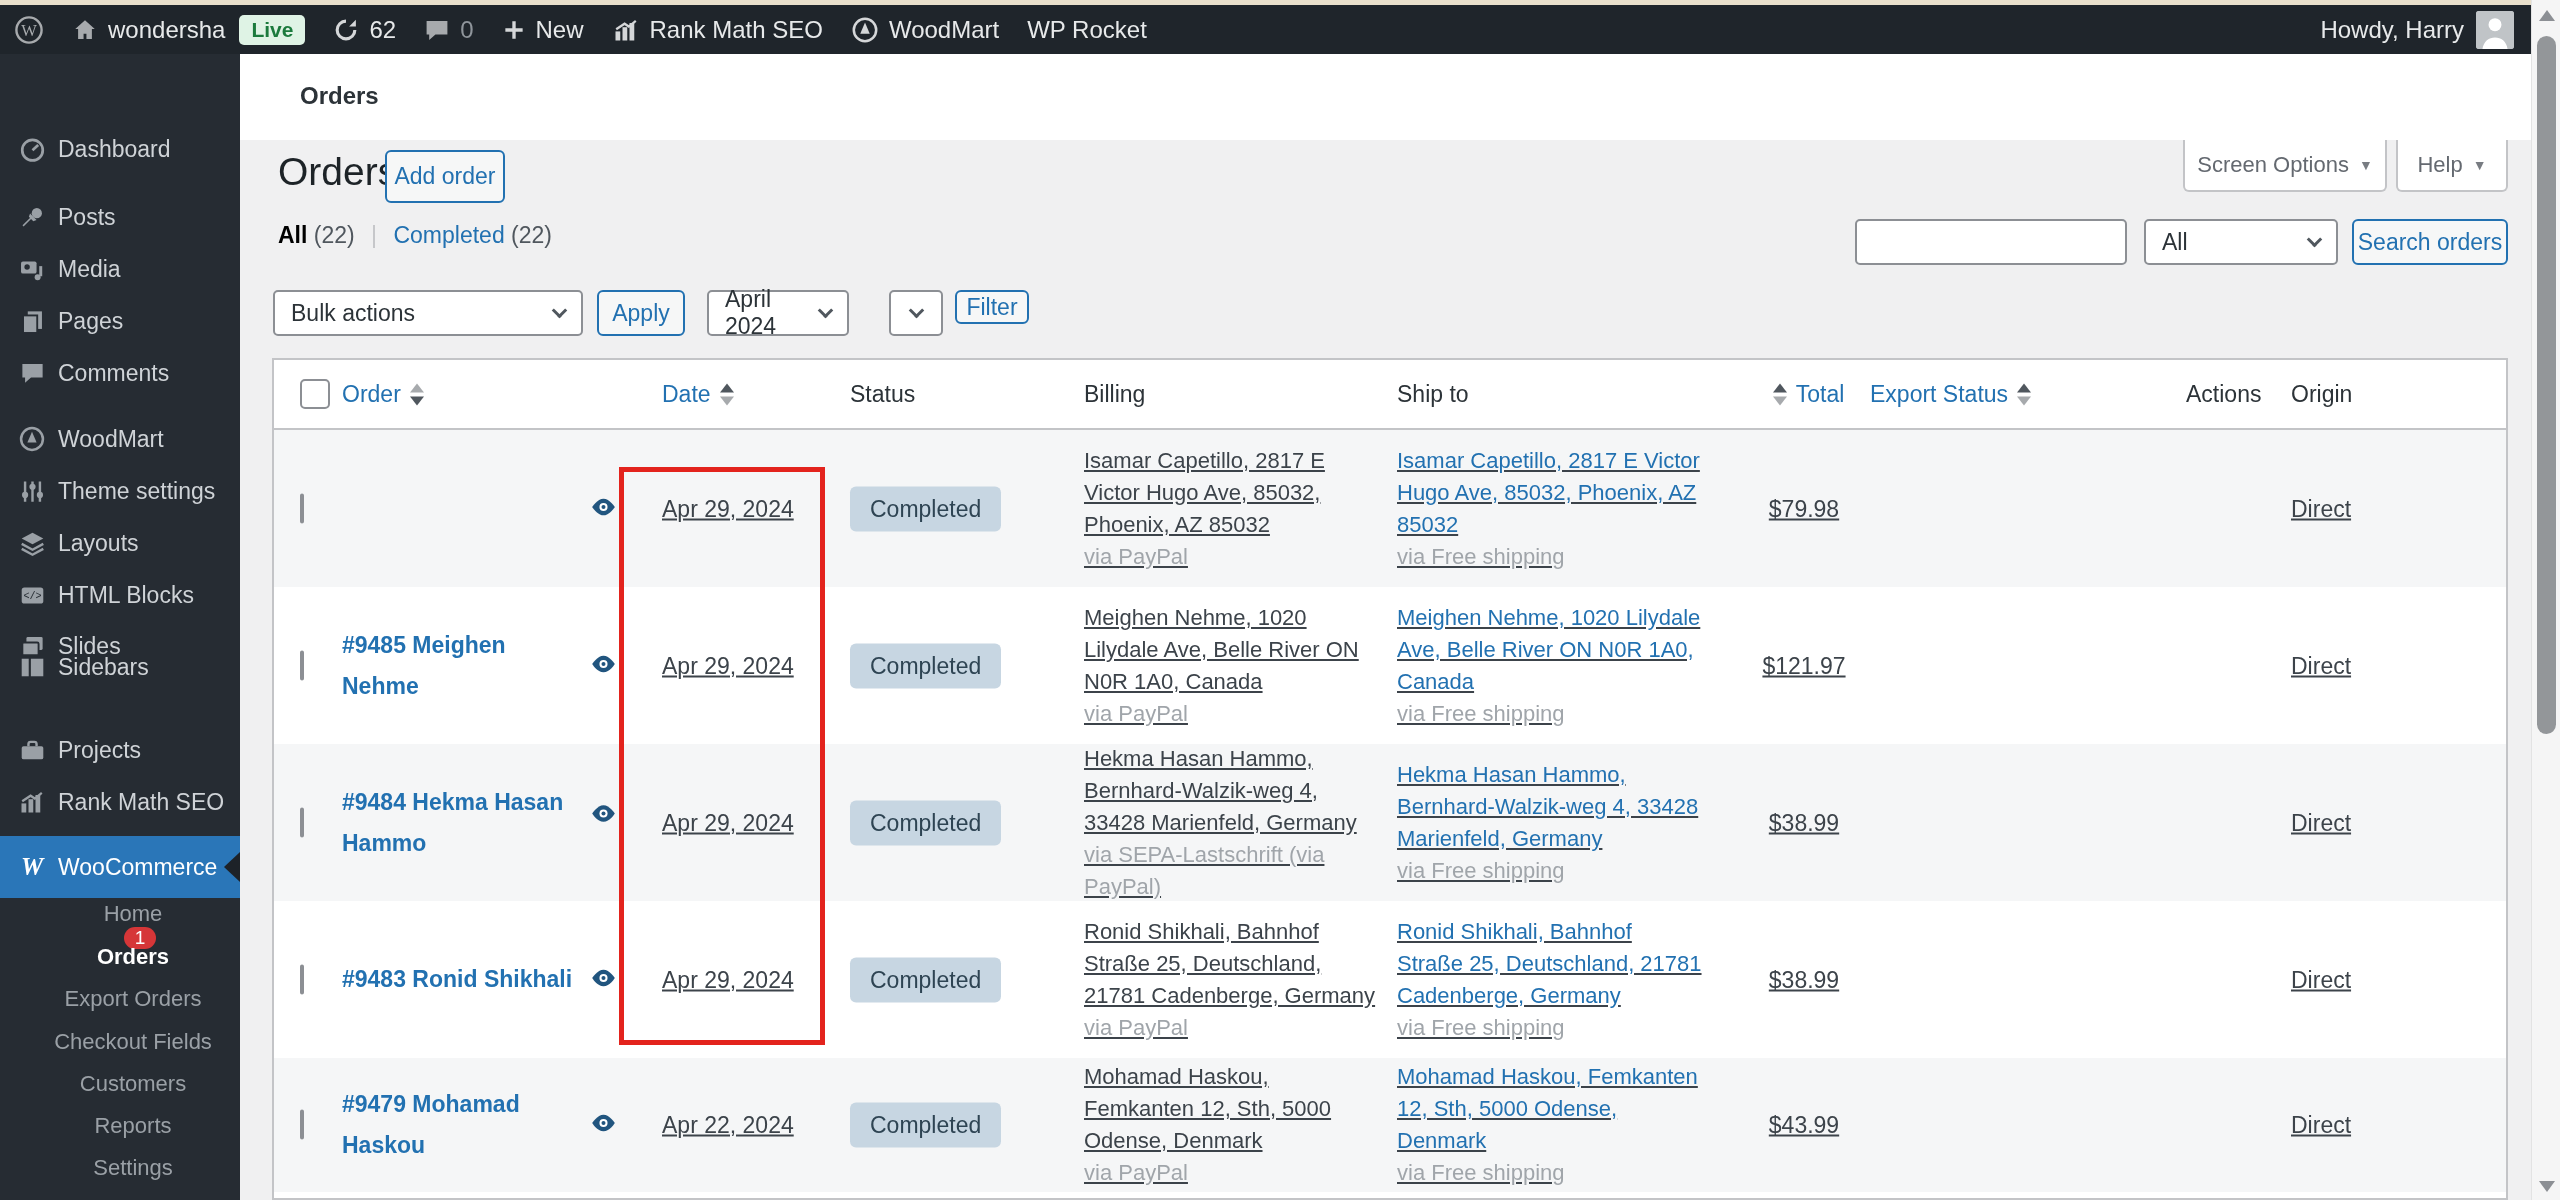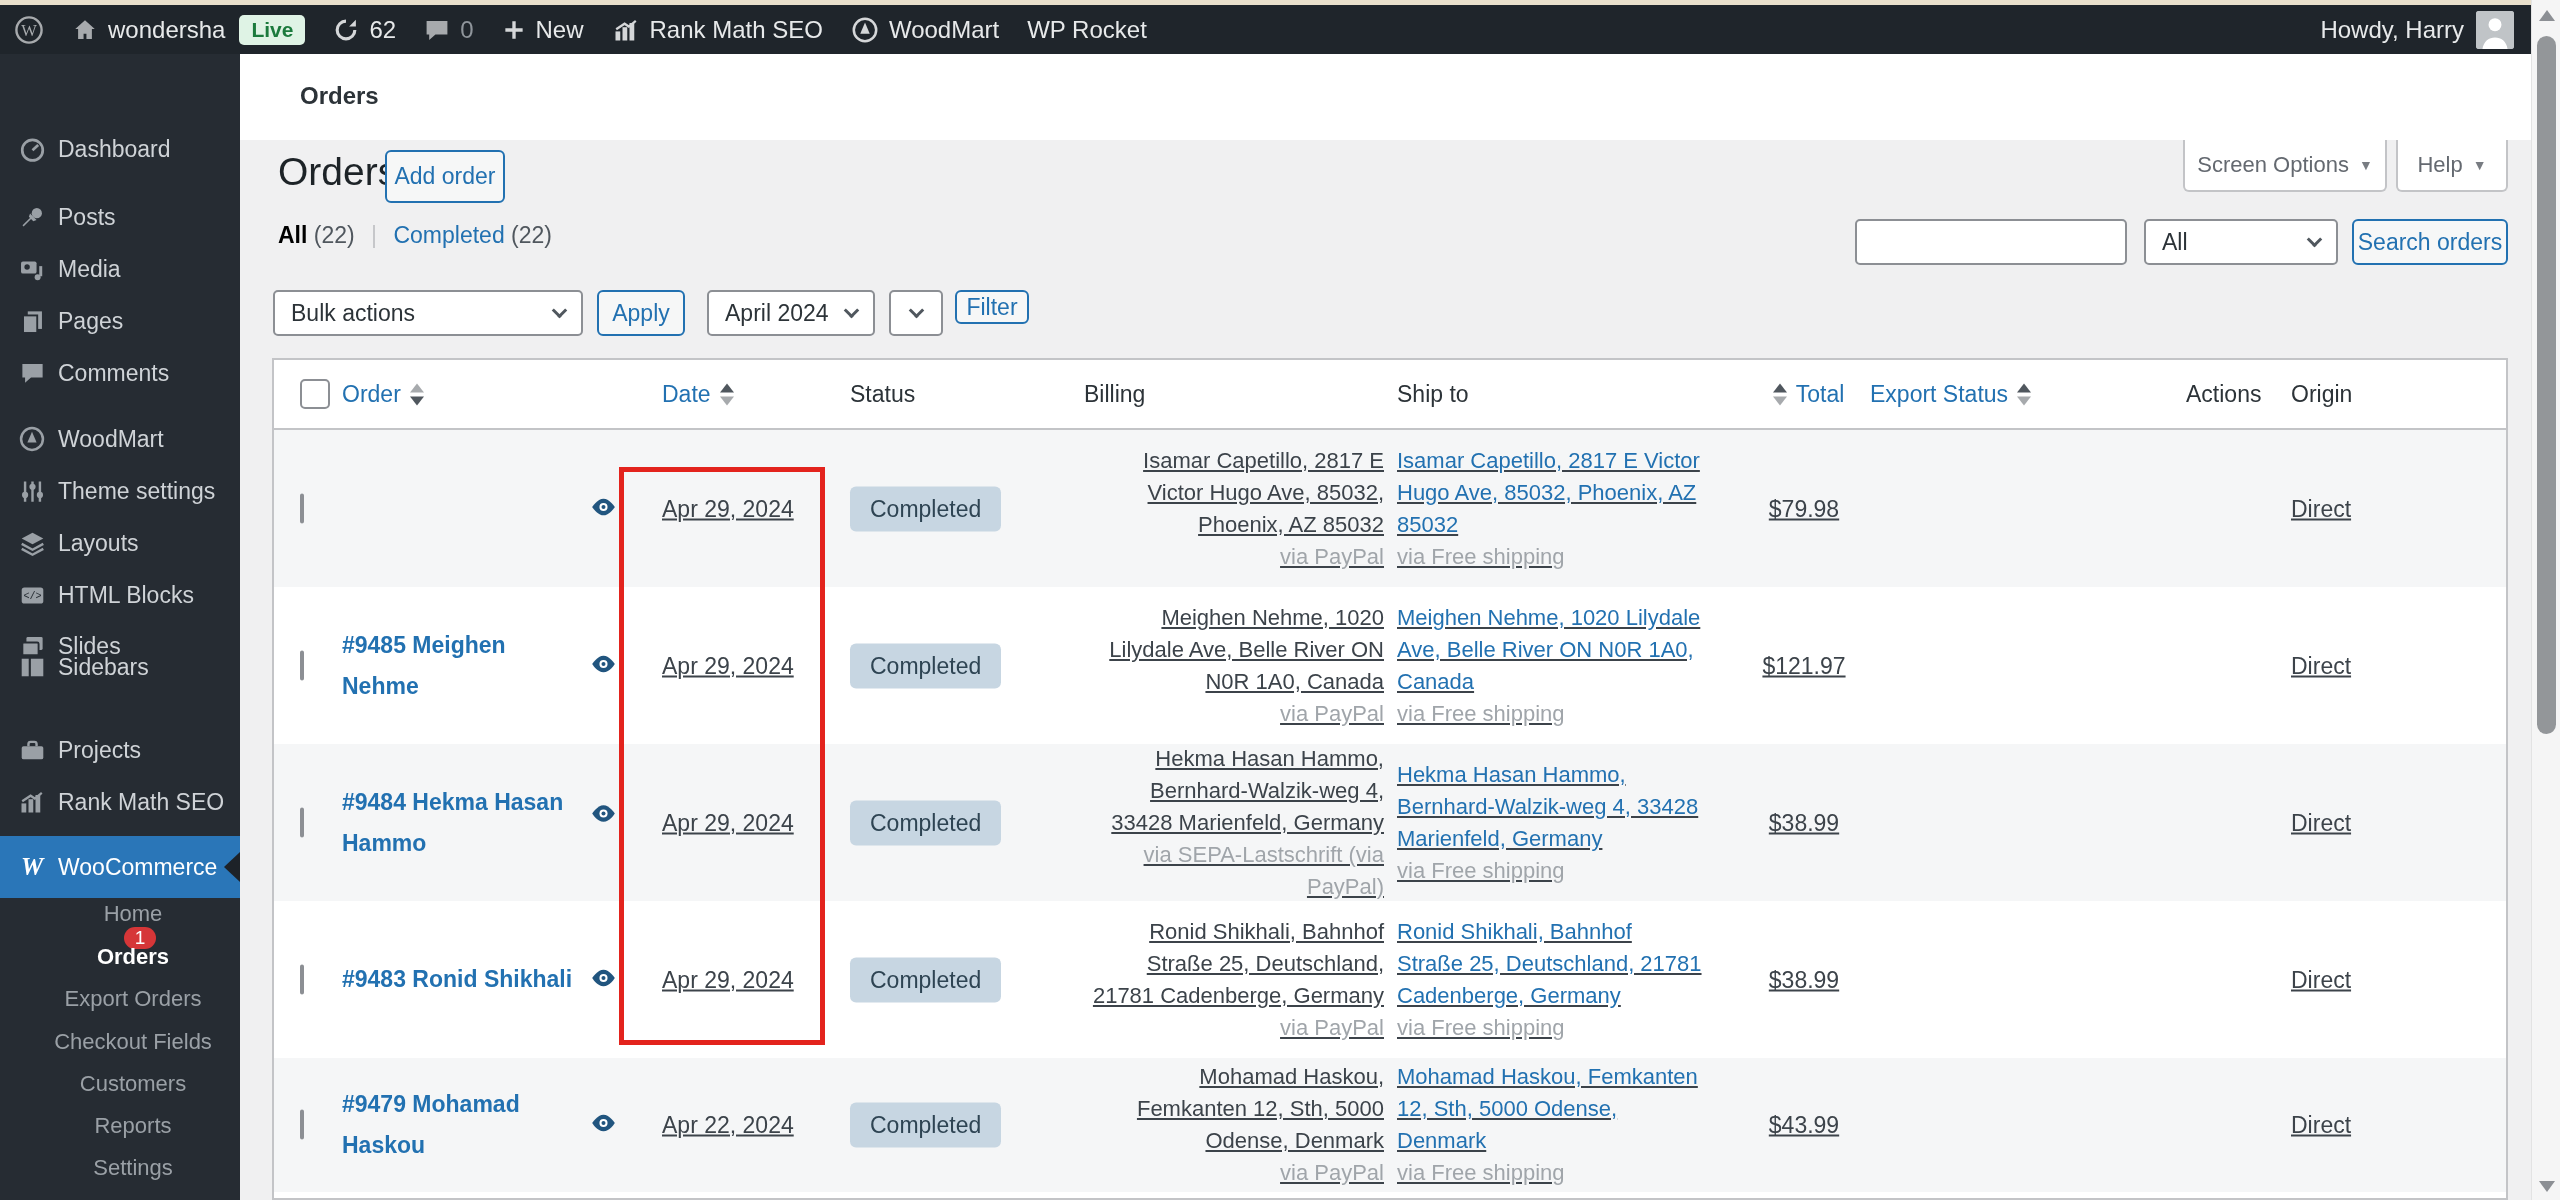--- a/index.html
+++ b/index.html
@@ -58,21 +58,21 @@
 
   
   #orders-table { position:absolute; left:272px; top:358px; width:2236px; height:842px; background:#fff; border:2px solid #c3c4c7; }
   #thead { position:absolute; left:0; top:0; width:100%; height:70px; border-bottom:2px solid #c3c4c7; background:#fff; }
   .hcell { position:absolute; top:50%; transform:translateY(-50%); font-size:23px; color:#2c3338; white-space:nowrap; display:flex; align-items:center; }
   .hlink { color:#2271b1; cursor:pointer; }
   .trow { position:absolute; left:0; width:2232px; }
   .trow.alt { background:#f5f6f7; }
   .cell { position:absolute; top:50%; transform:translateY(-50%); font-size:23px; color:#3c434a;text-decoration:underline; }
   .c-cb { left:26px; } .c-order { left:68px; width:240px; } .c-eye { left:316px; } .c-date { left:388px; }
-  .c-status { left:576px; } .c-billing { left:810px; width:300px;text-align:right; } .c-ship { left:1123px; width:305px; }
+  .c-status { left:576px; } .c-billing { left:810px; width:300px; } .c-ship { left:1123px; width:305px; }
   .c-total { left:1470px; width:120px; text-align:center; } .c-dash { left:1603px; } .c-actions { left:1912px; } .c-origin { left:2017px; }
   .checkbox { width:30px; height:30px; background:#fff; border:2px solid #8c8f94; border-radius:5px; cursor:pointer; }
   .order-link { color:#2271b1; font-weight:700; line-height:1.8; cursor:pointer; display:inline-block; }
   .addr { line-height:32px; font-size:22px; }
   .addr .link { color:#2271b1; cursor:pointer; }
   .via { color:#a0a5aa; }
   .badge { background:#c7d6e2; color:#2e4453; border-radius:6px; font-size:23px; padding:9px 20px; display:inline-block; }
   .dash { width:24px; height:7px; background:#2c3338; border-radius:2px; }
   .sorters { display:inline-flex; flex-direction:column; gap:4px; margin:0 9px; }
   .tri-up { width:0; height:0; border-left:7px solid transparent; border-right:7px solid transparent; border-bottom:9px solid #a7aaad; }
@@ -351,21 +351,21 @@
     <span class="sep">|</span>
     <a>Completed</a>
     <span>(22)</span>
   </div>
 
   <div class="select" style="left:273px;top:290px;width:310px">
     <span>Bulk actions</span>
     <span class="chev"></span>
   </div>
   <div class="btn" style="position:absolute;left:597px;top:290px;width:88px;height:46px">Apply</div>
-  <div class="select" style="left:707px;top:290px;width:168px">
+  <div class="select" style="left:707px;top:290px;width:142px">
     <span>April 2024</span>
     <span class="chev"></span>
   </div>
   <div class="select" style="left:889px;top:290px;width:54px;justify-content:center">
     <span class="chev" style="margin-left:0"></span>
   </div>
   <div class="btn" style="position:absolute;left:955px;top:290px;width:74px;height:34px">Filter</div>
 
   <input class="search-input" style="left: 1855px; top: 219px; width: 272px;" value="">
   <div class="select" style="left:2144px;top:219px;width:194px">

